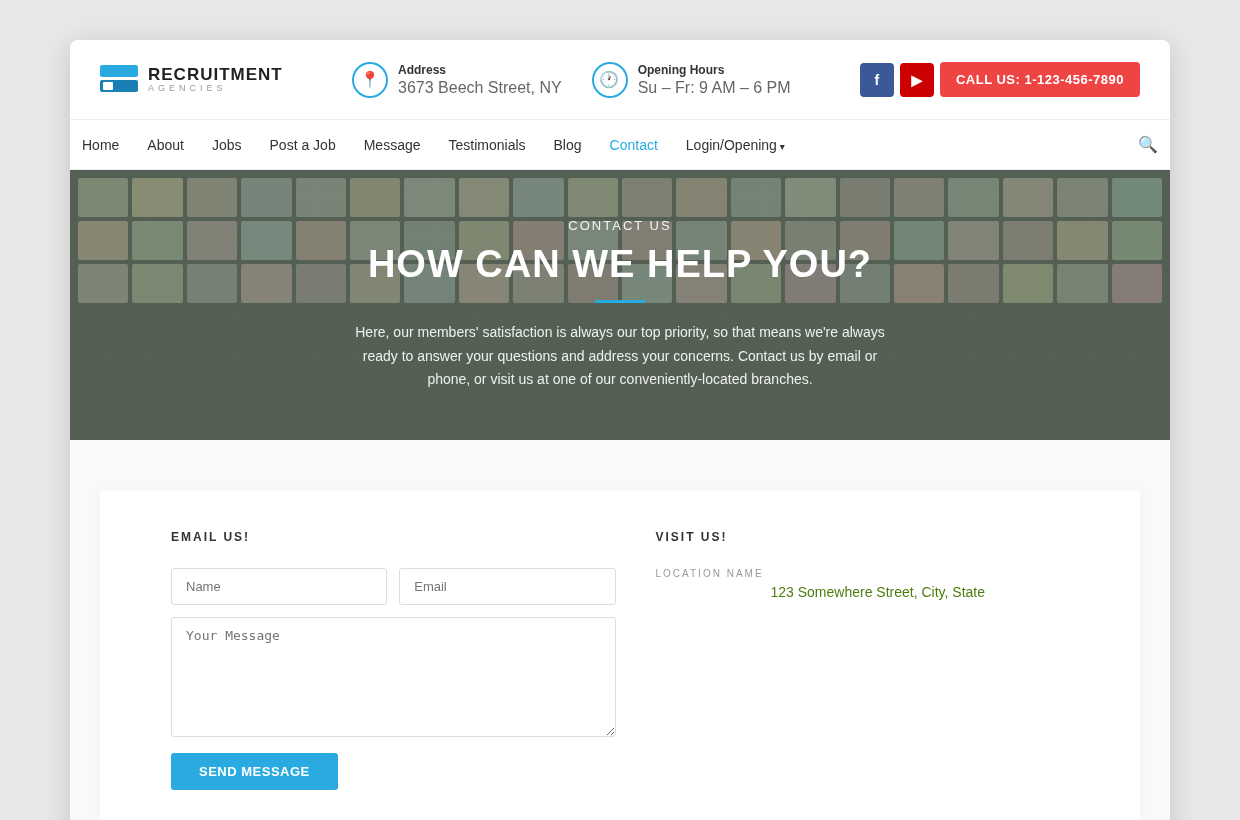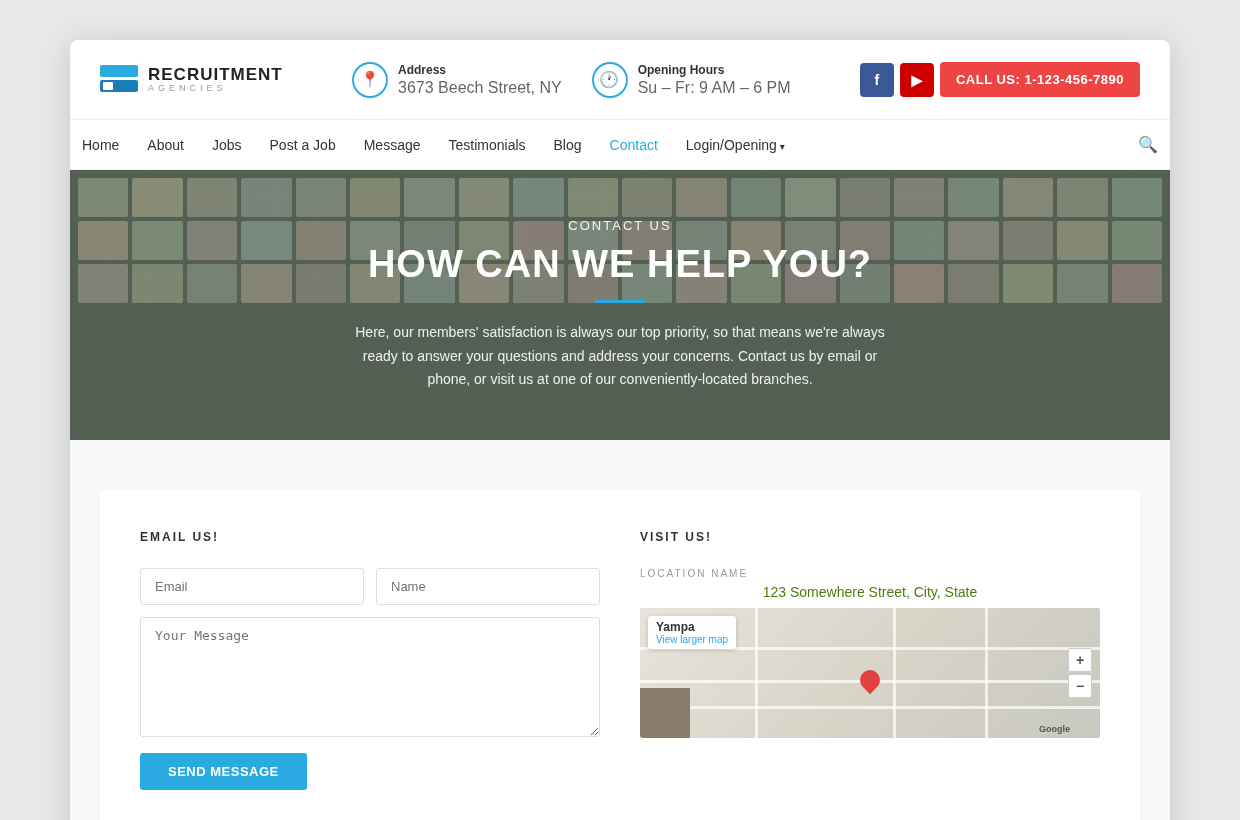--- a/index.html
+++ b/index.html
@@ -259,20 +259,21 @@
       background: #fff;
       border-radius: 4px;
       padding: 40px;
       display: flex;
       gap: 40px;
       box-shadow: 0 2px 10px rgba(0,0,0,0.05);
     }
     
     .email-section {
       flex: 1;
+      margin-left: 31px;
     }
     .section-label {
       font-size: 12px;
       font-weight: 700;
       letter-spacing: 2px;
       color: #333;
       text-transform: uppercase;
       margin-bottom: 24px;
     }
     .form-row {
@@ -565,57 +566,30 @@
       <div class="hero-desc">Here, our members' satisfaction is always our top priority, so that means we're always ready to answer your questions and address your concerns. Contact us by email or phone, or visit us at one of our conveniently-located branches.</div>
     </div>
   </div>
 
   <div class="content-section">
     <div class="content-inner">
 
       <div class="email-section">
         <div class="section-label">EMAIL US!</div>
         <div class="form-row">
+          <input class="form-input" type="text" placeholder="Name" style="">
           <input class="form-input" type="email" placeholder="Email" style="">
-          <input class="form-input" type="text" placeholder="Name" style="">
         </div>
         <textarea class="form-textarea" placeholder="Your Message" style=""></textarea>
         <button class="submit-btn">SEND MESSAGE</button>
       </div>
 
       <div class="visit-section">
         <div class="section-label">VISIT US!</div>
         <div class="location-name-label">LOCATION NAME</div>
         <div class="location-address">123 Somewhere Street, City, State</div>
 
-        <div class="map-container">
-          <div class="map-bg">
-            <div class="map-road-h" style="top: 30%;"></div>
-            <div class="map-road-h" style="top: 55%;"></div>
-            <div class="map-road-h" style="top: 75%;"></div>
-            <div class="map-road-v" style="left: 25%;"></div>
-            <div class="map-road-v" style="left: 55%;"></div>
-            <div class="map-road-v" style="left: 75%;"></div>
-
-            <div class="map-label-box">
-              <div class="map-label-title">Yampa</div>
-              <div class="map-label-link">View larger map</div>
-            </div>
-
-            <div class="map-pin">
-              <div class="map-pin-head"></div>
-            </div>
-
-            <div class="map-zoom">
-              <div class="zoom-btn">+</div>
-              <div class="zoom-btn">−</div>
-            </div>
-
-            <div class="map-google-label">Google</div>
-            <div class="map-thumb"></div>
-          </div>
-        </div>
       </div>
 
     </div>
   </div>
 
 </div>
 
 </body></html>

